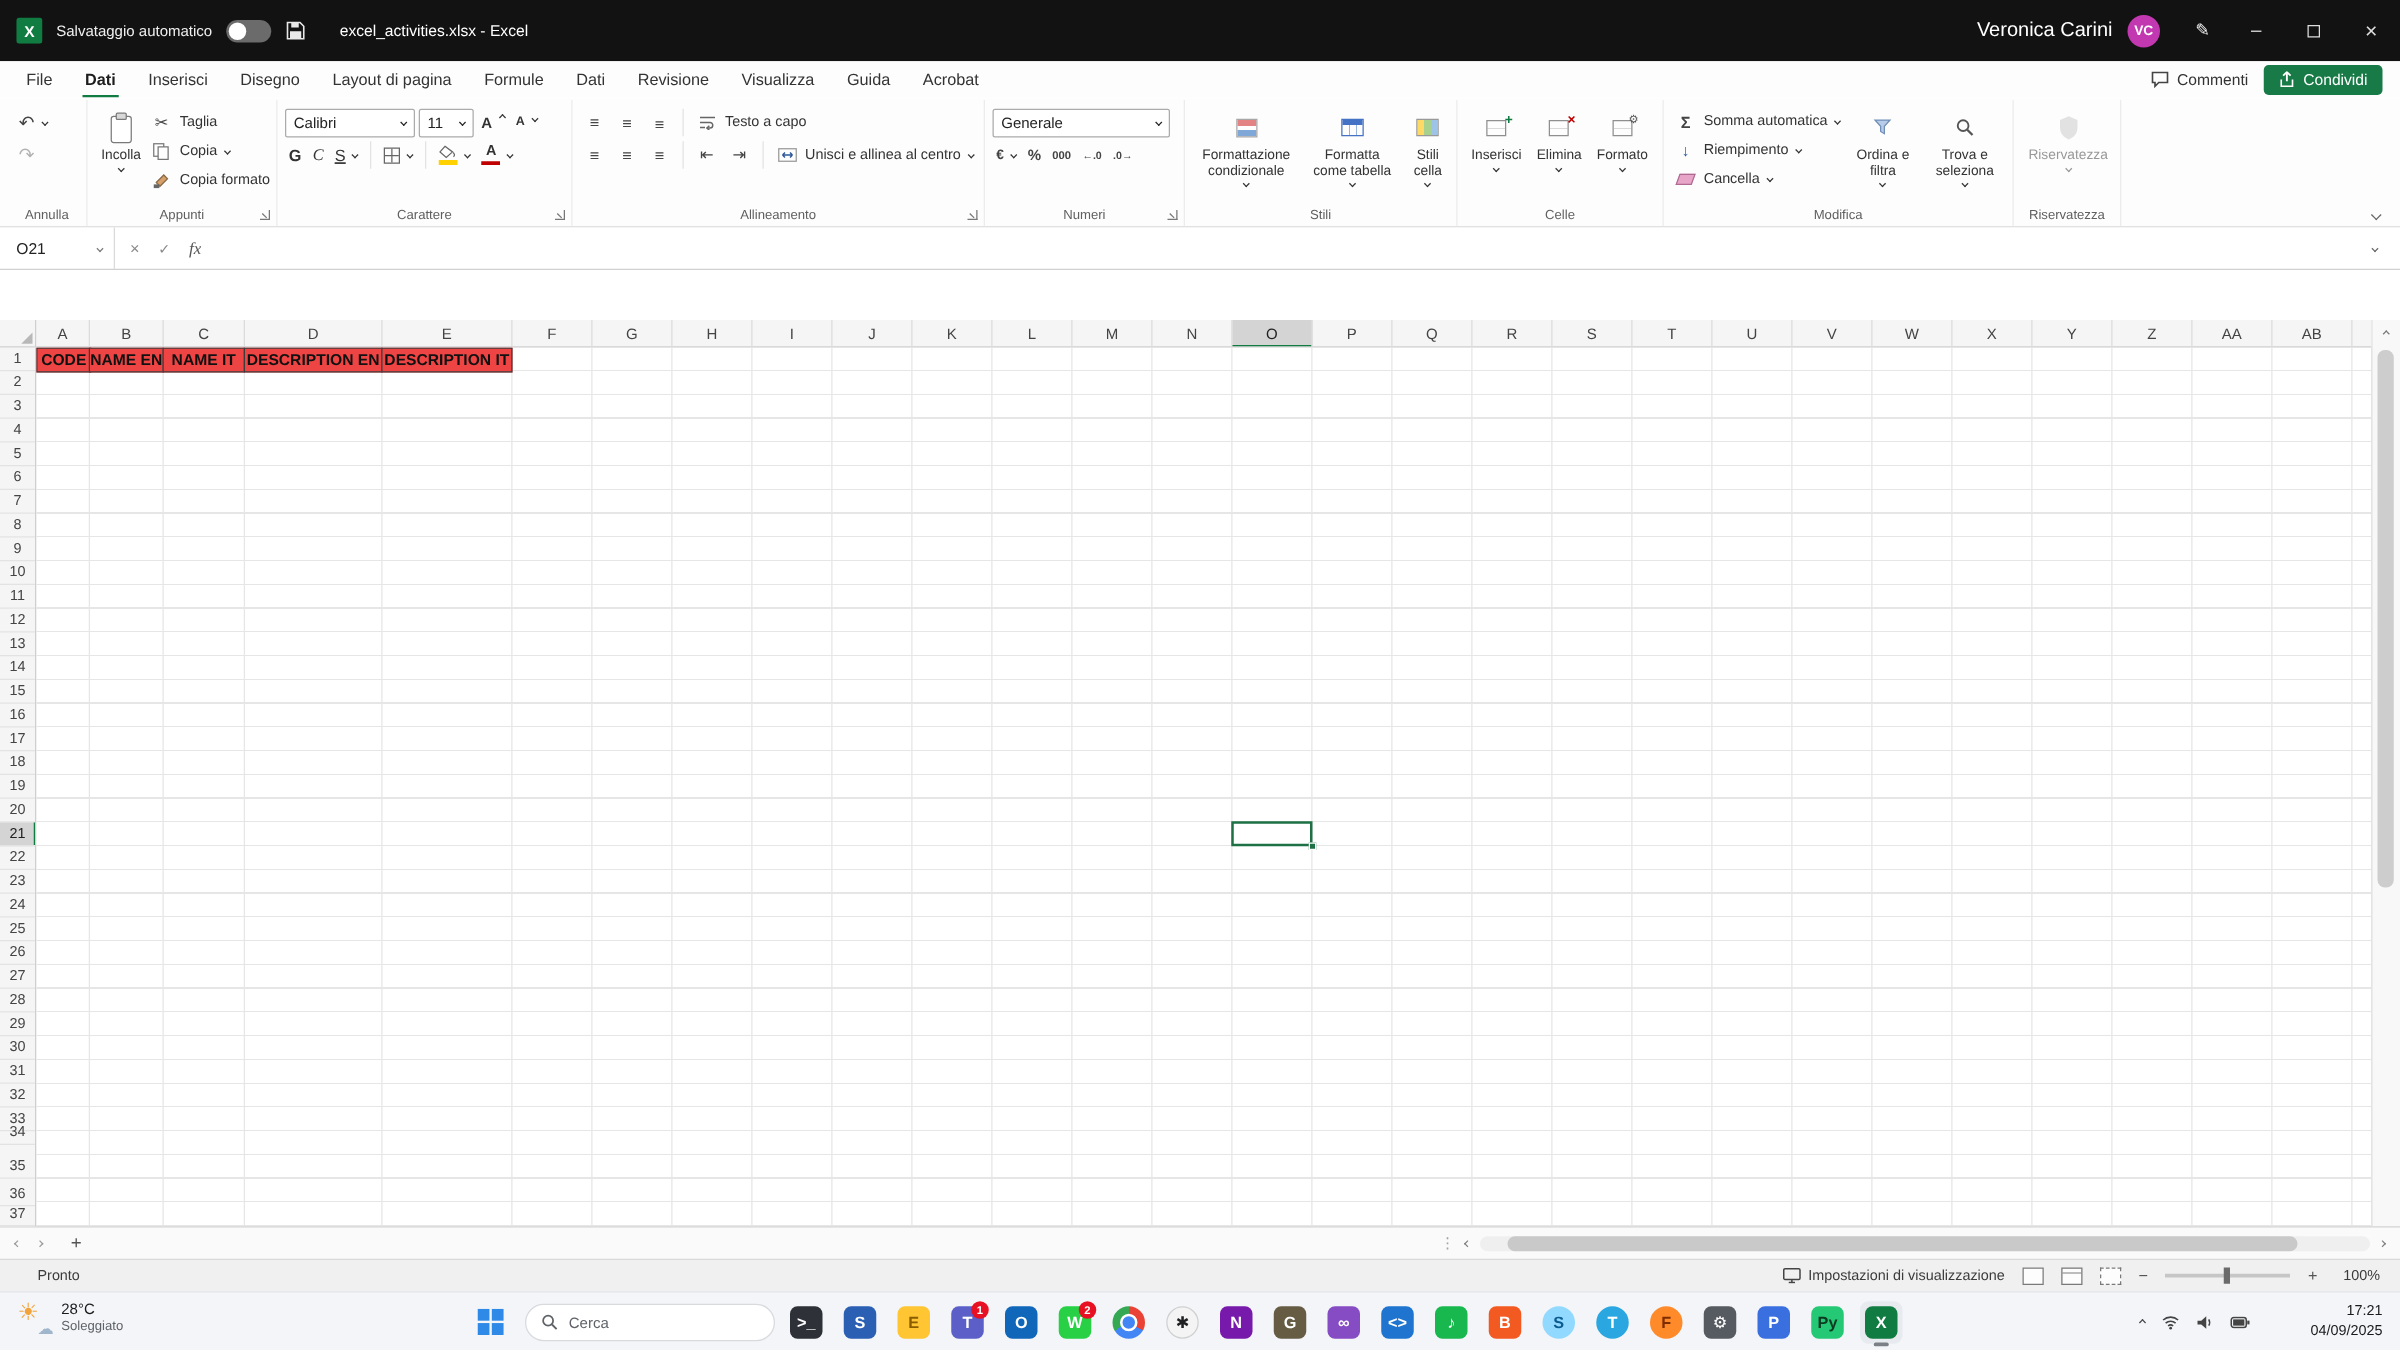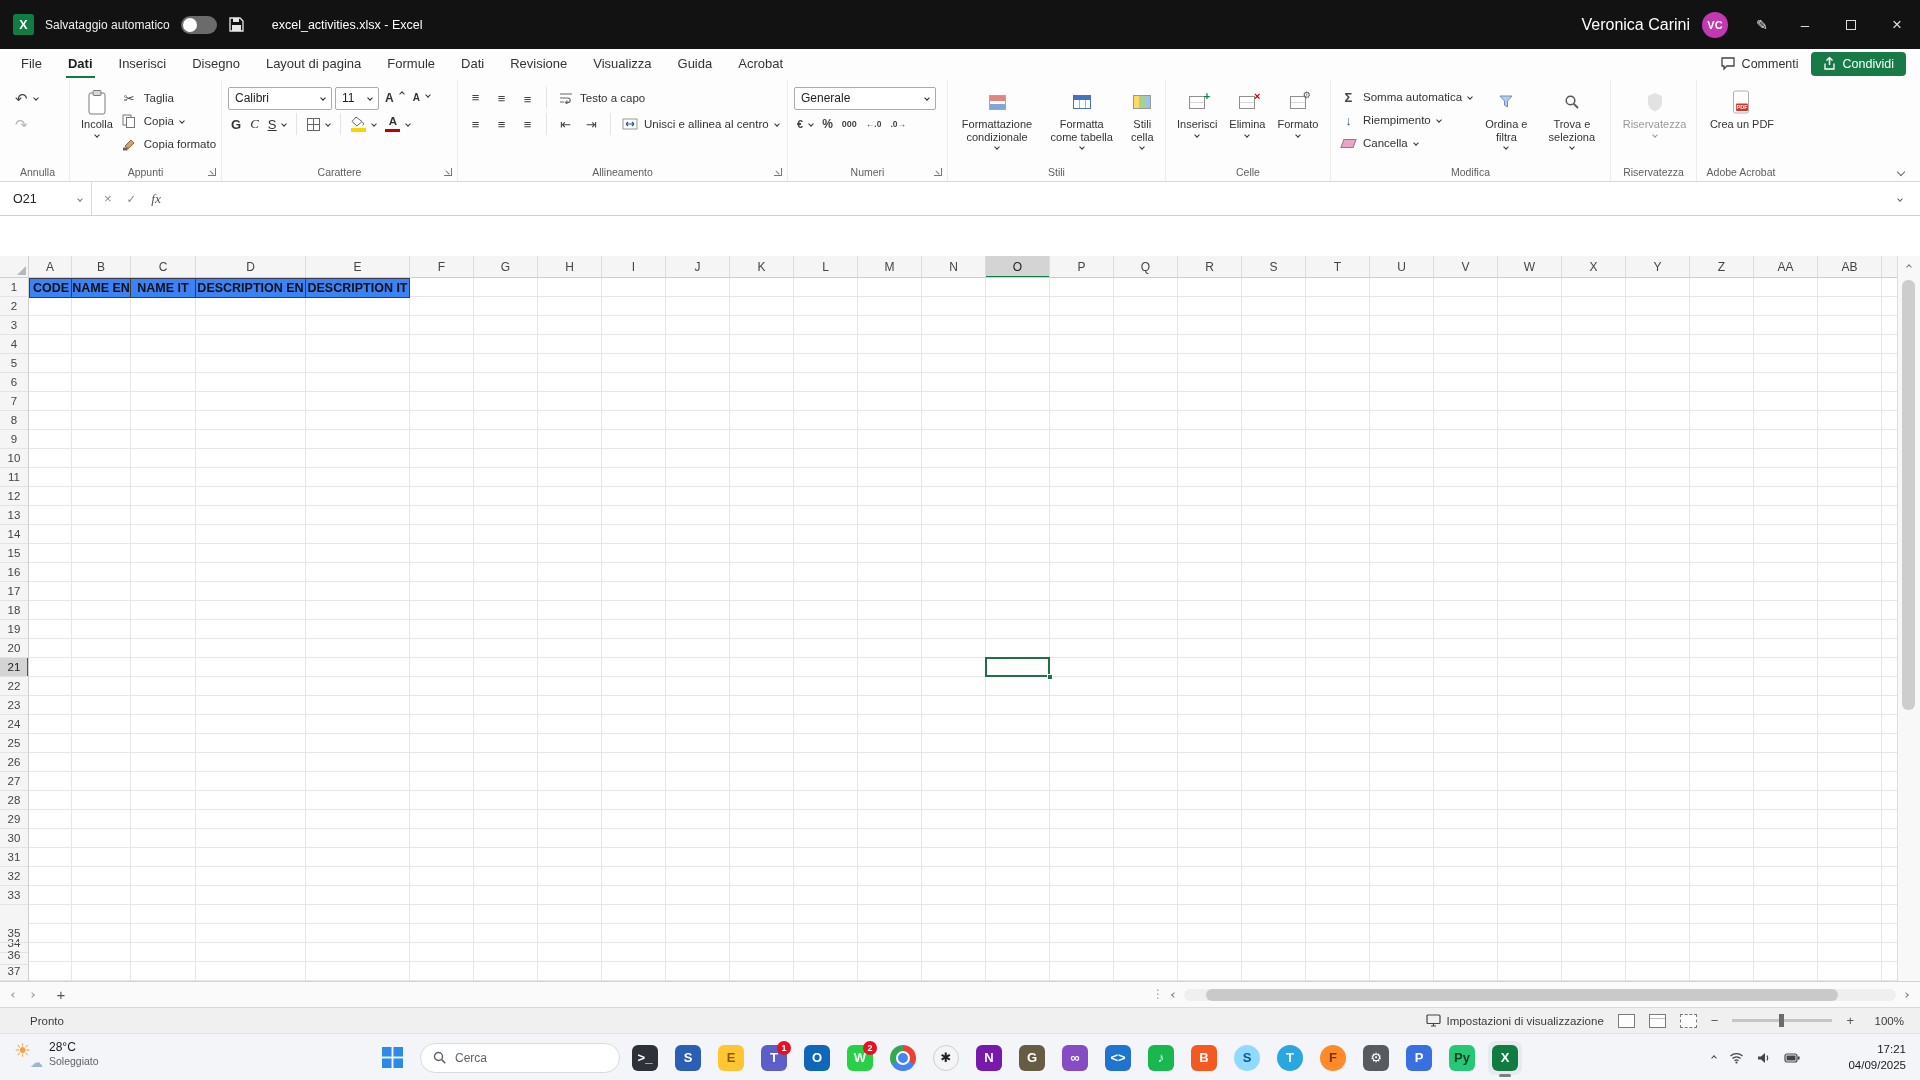--- a/index.html
+++ b/index.html
@@ -85,21 +85,21 @@
   .colhead{position:absolute;top:0;height:21px;display:flex;align-items:center;justify-content:center;font-size:12px;color:#444;border-right:1px solid #dcdcdc}
   .colhead.selcol{background:#d4d4d4;color:#222}
   .colhead.selcol::after{content:"";position:absolute;left:0;right:0;bottom:-1px;height:2.5px;background:#107C41}
   #row-heads{position:absolute;left:0;top:22px;width:29px;bottom:0;background:#f5f5f5;border-right:1px solid #cfcfcf;z-index:2;overflow:hidden}
   .rowhead{position:absolute;left:0;width:28px;height:19px;display:flex;align-items:center;justify-content:center;font-size:11.5px;color:#444;border-bottom:1px solid #e3e3e3}
   .rowhead.selrow{background:#d4d4d4;color:#222}
   .rowhead.selrow::after{content:"";position:absolute;top:0;bottom:0;right:-1px;width:2.5px;background:#107C41}
   #body{position:absolute;left:29px;top:22px;right:23px;bottom:0;overflow:hidden}
   .colstripe{position:absolute;top:0;height:100%;border-right:1px solid #e6e6e6}
   #hlines{position:absolute;left:0;top:0;right:0;bottom:0;background:repeating-linear-gradient(to bottom,rgba(0,0,0,0) 0 18px,#e6e6e6 18px 19px);pointer-events:none}
-  .hcell{position:absolute;top:0;height:20px;background:#3b82f6;border:1px solid #3c3c3c;display:flex;align-items:center;justify-content:center;font-weight:bold;font-size:12.5px;color:#111;z-index:2;white-space:nowrap;overflow:hidden}
+  .hcell{position:absolute;top:0;height:20px;background:#ef4444;border:1px solid #3c3c3c;display:flex;align-items:center;justify-content:center;font-weight:bold;font-size:12.5px;color:#111;z-index:2;white-space:nowrap;overflow:hidden}
   #selbox{position:absolute;border:2px solid #1E7145;z-index:3}
   #selbox .handle{position:absolute;right:-5px;bottom:-5px;width:6px;height:6px;background:#1E7145;border:1px solid #fff}
   #vscroll{position:absolute;right:0;top:0;width:23px;bottom:0;background:#f8f8f8;border-left:1px solid #ddd}
   #vscroll .arr{position:absolute;left:0;width:100%;height:18px;display:flex;align-items:center;justify-content:center;color:#777}
   #vscroll .thumb{position:absolute;left:4px;top:24px;width:13px;height:430px;background:#cdcdcd;border-radius:6px}
 
   
   .sheetbar{position:absolute;top:981px;left:0;width:100%;height:26px;background:#fafafa;border-top:1px solid #d2d2d2;display:flex;align-items:center}
   .snav{display:flex;gap:14px;padding:0 12px;color:#9b9b9b}
   #sheet-tabs{display:flex;height:100%}
@@ -523,33 +523,20 @@
             <svg width="18" height="20">
               <path d="M9 1 L16 4 V10 C16 15 13 18 9 19.5 C5 18 2 15 2 10 V4 Z" fill="#c9c9c9"></path>
             </svg>
           </span>
         <span>Riservatezza</span>
           <span class="cv s"></span>
       </div>
       <div class="grp-label">Riservatezza</div>
     </div>
 
-    <div class="grp" style="width:88px;border-right:none">
-      <div class="bb">
-        <span class="bi">
-            <svg width="20" height="25">
-              <rect x="1.5" y="1" width="15" height="22" rx="2" fill="#fff" stroke="#b0b0b0"></rect>
-              <rect x="4" y="13.5" width="12" height="7.5" rx="1" fill="#d93025"></rect>
-              <text x="10" y="19.3" font-size="5.5" fill="#fff" text-anchor="middle" font-family="Liberation Sans" font-weight="bold">PDF</text>
-            </svg>
-          </span>
-        <span>Crea un PDF</span>
-      </div>
-      <div class="grp-label">Adobe Acrobat</div>
-    </div>
 
     <span class="ribbon-collapse cv"></span>
   </div>
 
   <div class="fbar">
     <div class="namebox">
       <span>O21</span>
         <span class="cv s" style="color:#777"></span>
     </div>
     <div class="fbtns">
@@ -624,21 +611,21 @@
         <div class="rowhead" style="top: 437px;">24</div>
         <div class="rowhead" style="top: 456px;">25</div>
         <div class="rowhead" style="top: 475px;">26</div>
         <div class="rowhead" style="top: 494px;">27</div>
         <div class="rowhead" style="top: 513px;">28</div>
         <div class="rowhead" style="top: 532px;">29</div>
         <div class="rowhead" style="top: 551px;">30</div>
         <div class="rowhead" style="top: 570px;">31</div>
         <div class="rowhead" style="top: 589px;">32</div>
         <div class="rowhead" style="top: 608px;">33</div>
-        <div class="rowhead" style="top: 656px;">34</div>
+        <div class="rowhead" style="top: 619px;">34</div>
         <div class="rowhead" style="top: 646px;">35</div>
         <div class="rowhead" style="top: 668px;">36</div>
         <div class="rowhead" style="top: 684px;">37</div>
       </div>
     <div id="body">
       <div id="stripes">
           <div class="colstripe" style="left: 0px; width: 43px;"></div>
           <div class="colstripe" style="left: 43px; width: 59px;"></div>
           <div class="colstripe" style="left: 102px; width: 65px;"></div>
           <div class="colstripe" style="left: 167px; width: 110px;"></div>

